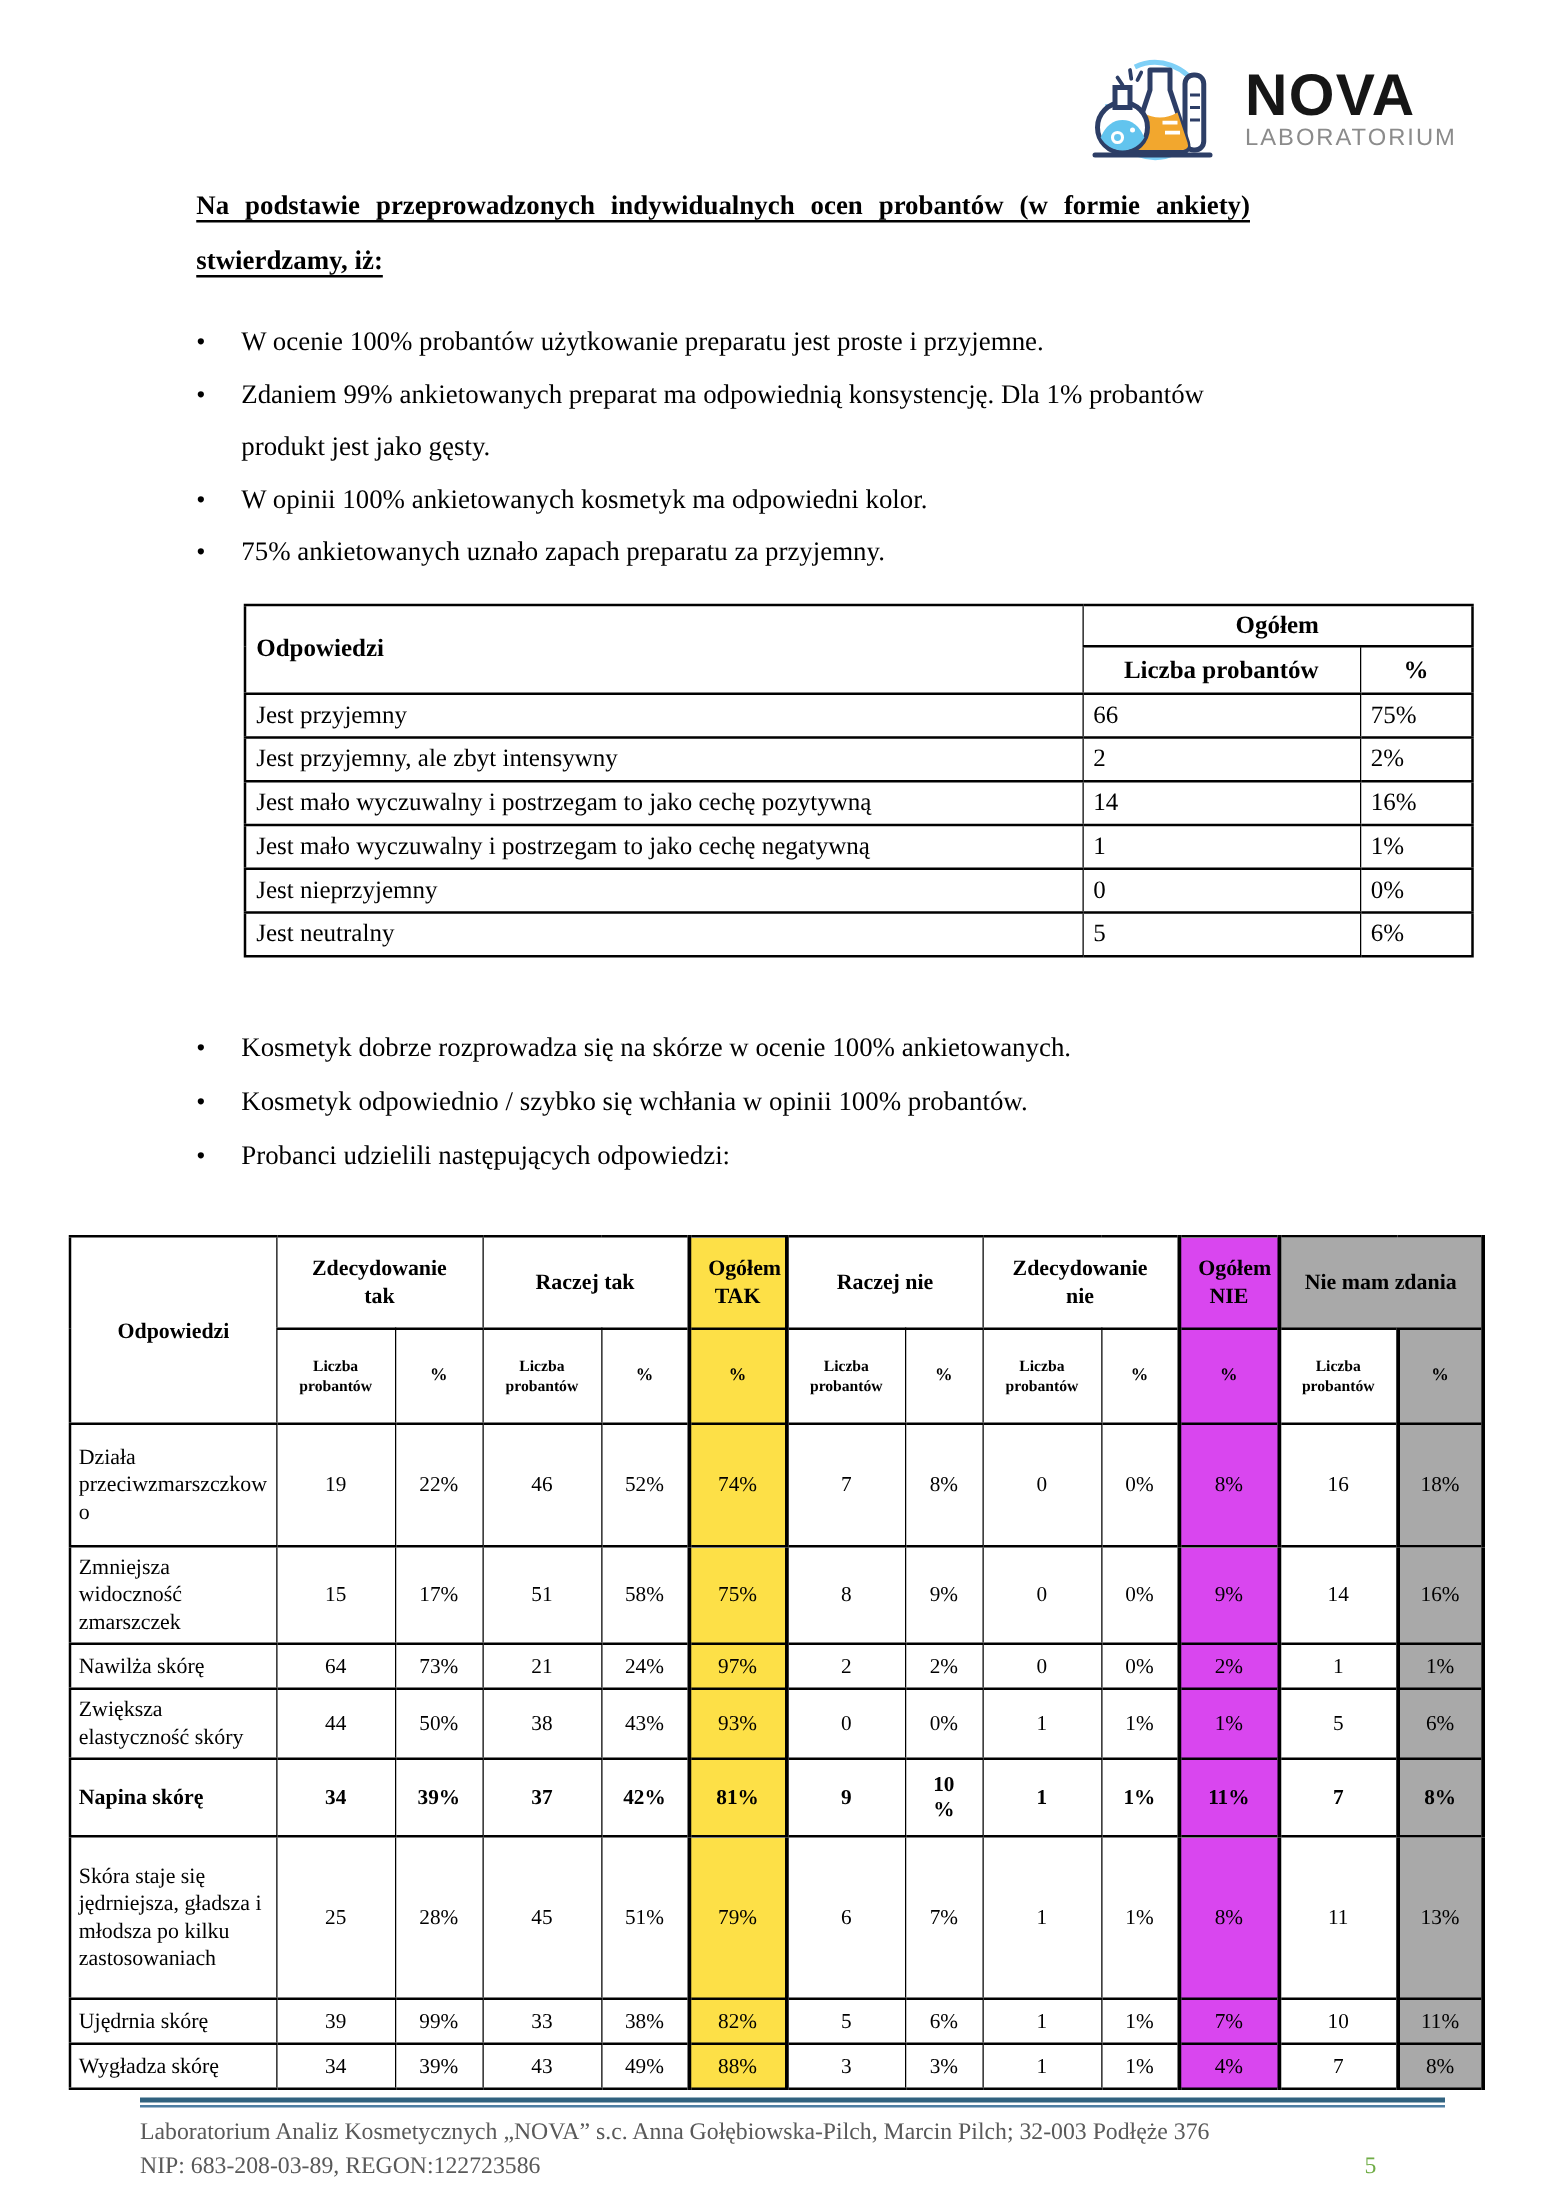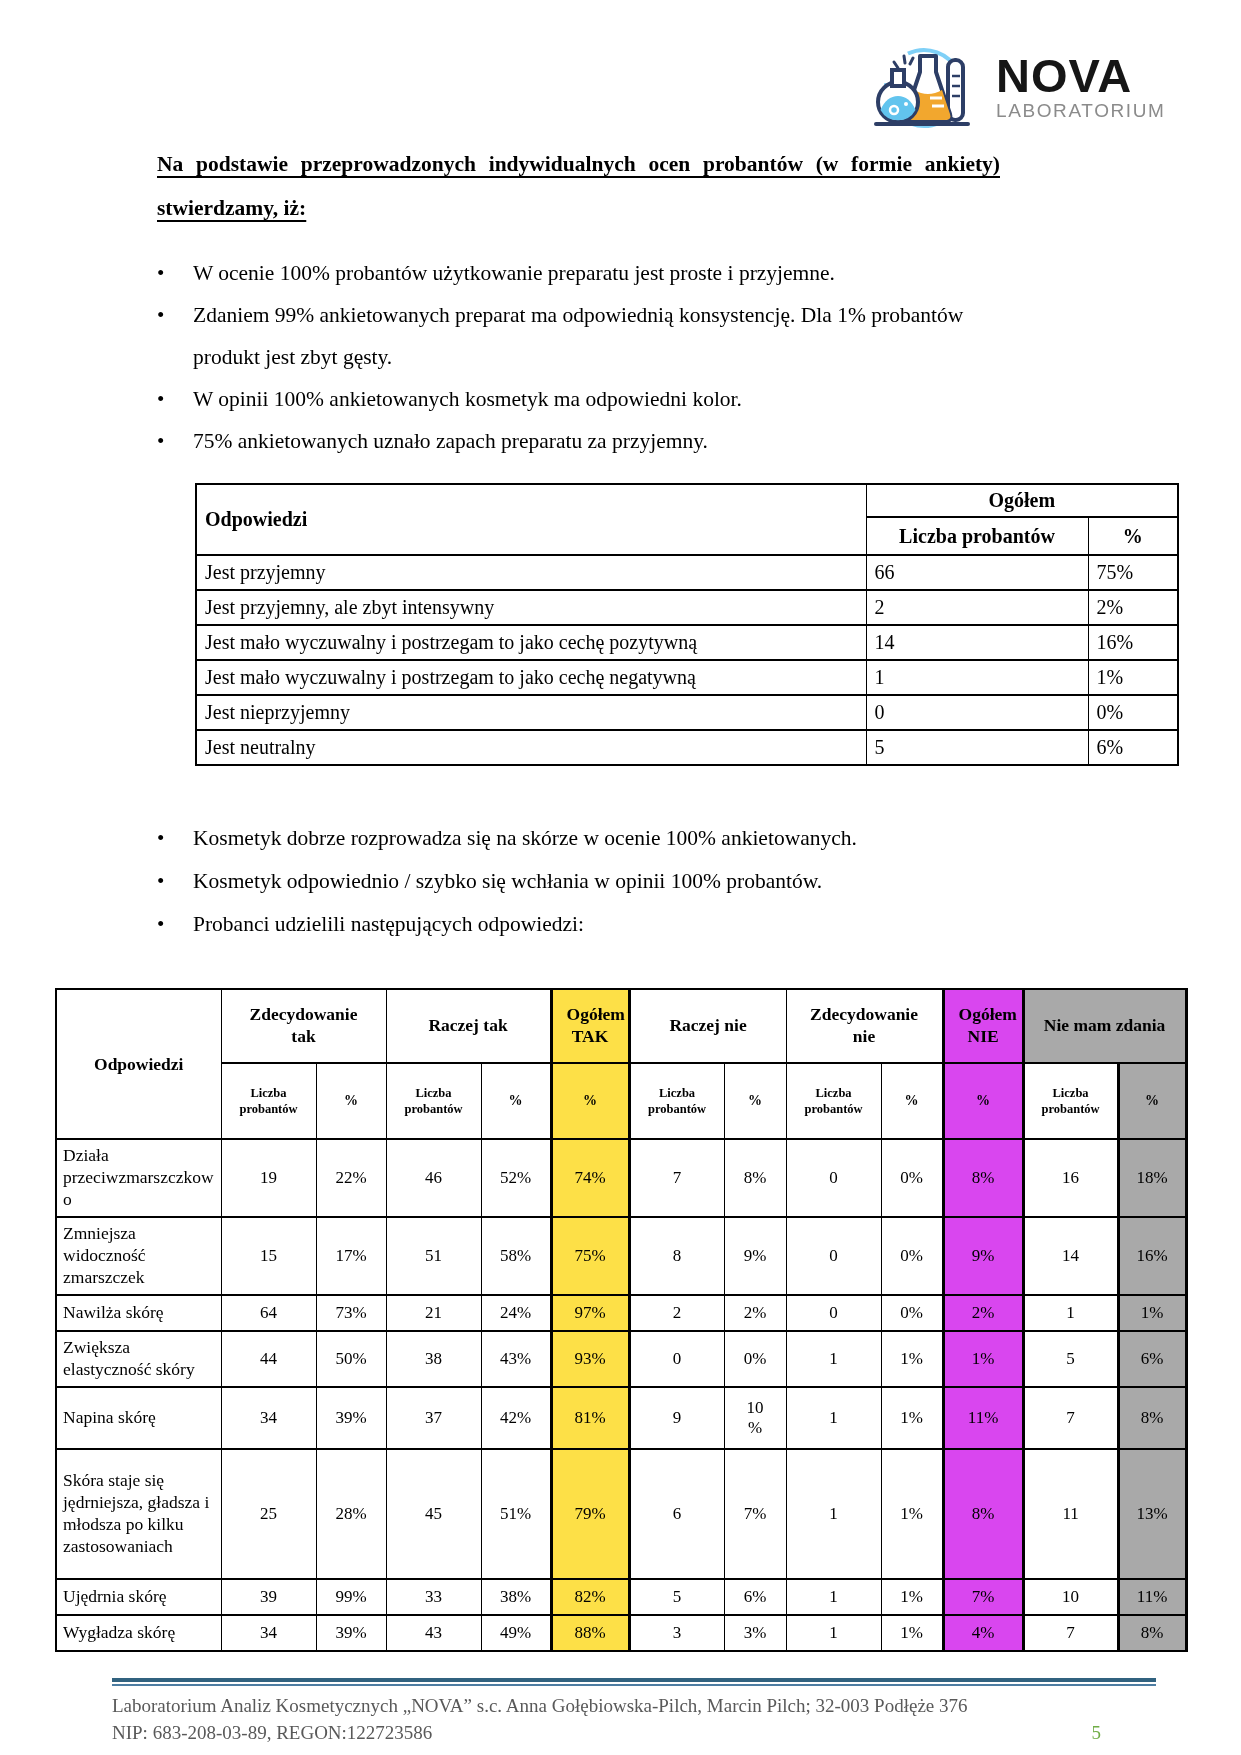--- a/index.html
+++ b/index.html
@@ -120,21 +120,21 @@
       <li>
         <span class="dot">•</span>
         <div class="bl-content">
           <div>W ocenie 100% probantów użytkowanie preparatu jest proste i przyjemne.</div>
         </div>
       </li>
       <li>
         <span class="dot">•</span>
         <div class="bl-content">
           <div>Zdaniem 99% ankietowanych preparat ma odpowiednią konsystencję. Dla 1% probantów</div>
-          <div>produkt jest zbyt gęsty.</div>
+          <div>produkt jest jako gęsty.</div>
         </div>
       </li>
       <li>
         <span class="dot">•</span>
         <div class="bl-content">
           <div>W opinii 100% ankietowanych kosmetyk ma odpowiedni kolor.</div>
         </div>
       </li>
       <li>
         <span class="dot">•</span>
@@ -251,21 +251,21 @@
         <th class="sh-l">Liczba probantów</th>
         <th class="sh-p">%</th>
         <th class="sh-l">Liczba probantów</th>
         <th class="sh-p">%</th>
         <th class="sh-p hl-peach thick">%</th>
         <th class="sh-l nz-l">Liczba probantów</th>
         <th class="sh-p hl-gray thick">%</th>
       </tr>
     </thead>
     <tbody id="t2-body">
-        <tr style="height: 78px;">
+        <tr style="height: 98px;">
           <td class="lbl">Działa przeciwzmarszczkowo</td>
           <td>19</td>
           <td>22%</td>
           <td>46</td>
           <td>52%</td>
           <td class="hl-blue thick">74%</td>
           <td>7</td>
           <td>8%</td>
           <td>0</td>
           <td>0%</td>
@@ -311,21 +311,21 @@
           <td>43%</td>
           <td class="hl-blue thick">93%</td>
           <td>0</td>
           <td>0%</td>
           <td>1</td>
           <td>1%</td>
           <td class="hl-peach thick">1%</td>
           <td class="nz-l">5</td>
           <td class="hl-gray thick">6%</td>
         </tr>
-        <tr style="height: 62px;">
+        <tr style="height: 62px; font-weight: bold;">
           <td class="lbl">Napina skórę</td>
           <td>34</td>
           <td>39%</td>
           <td>37</td>
           <td>42%</td>
           <td class="hl-blue thick">81%</td>
           <td>9</td>
           <td>10
 %</td>
           <td>1</td>

